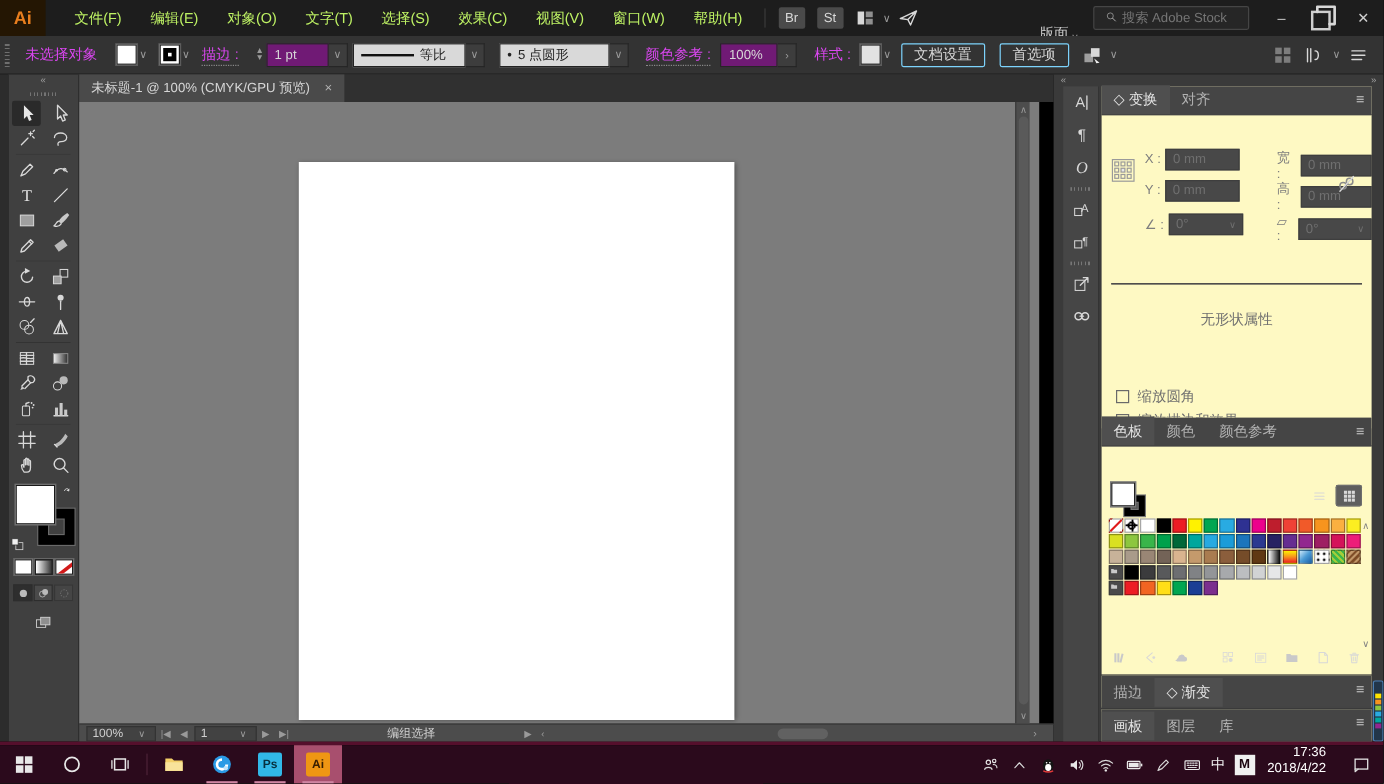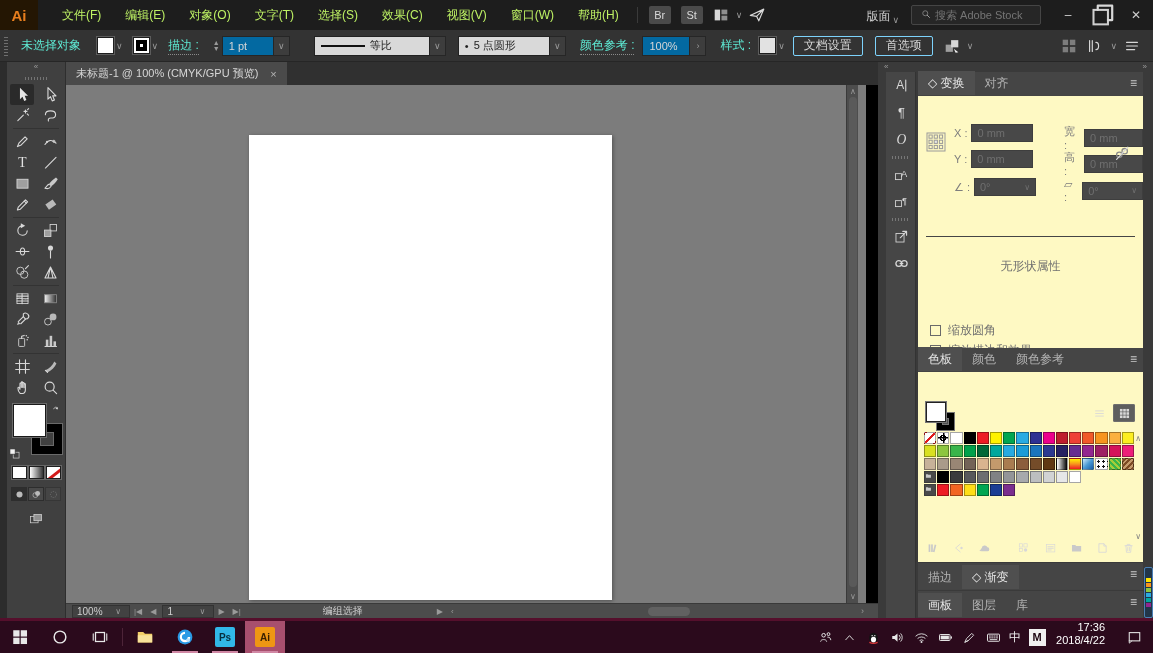--- a/index.html
+++ b/index.html
@@ -12,35 +12,35 @@
   
   .titlebar { position:absolute; left:0; top:0; width:1153px; height:30px; background:#1d1d1d; display:flex; align-items:center; }
   .ai-logo { width:38px; height:30px; display:flex; align-items:center; justify-content:center; background:#241603; color:#e87e1e; font-weight:bold; font-size:15px; }
   .menus { display:flex; margin-left:12px; }
   .menu-item { padding:0 12px; line-height:30px; color:#bef264; font-size:12px; cursor:default; }
   .tb-sep { width:1px; height:16px; background:#3a3a3a; margin:0 6px; }
   .mini-btn { min-width:22px; height:18px; background:#4a4a4a; border-radius:2px; color:#d9d9d9; font-size:11px; display:flex; align-items:center; justify-content:center; margin:0 5px; padding:0 3px; }
   .tb-icon { width:18px; height:18px; margin:0 4px; }
   .chev { color:#9a9a9a; font-size:9px; margin:0 2px; }
   .layout-dd { margin-left:auto; display:flex; align-items:flex-end; color:#cfcfcf; }
-  .search-box { width:130px; height:20px; background:#262626; border:1px solid #454545; border-radius:2px; display:flex; align-items:center; padding:0 5px; margin:0 10px; }
+  .search-box { width:130px; height:20px; background:#262626; border:1px solid #454545; border-radius:2px; display:flex; align-items:center; padding:0 5px; margin:12px 10px; }
   .search-box input { background:transparent; border:none; outline:none; color:#8a8a8a; font-size:11px; width:100px; font-family:inherit; }
   .win-btn { width:34px; height:30px; display:flex; align-items:center; justify-content:center; color:#cfcfcf; }
 
   
   .controlbar { position:absolute; left:0; top:30px; width:1153px; height:32px; background:#333333; border-bottom:1px solid #262626; display:flex; align-items:center; }
   .grip-v { width:4px; height:20px; margin:0 5px 0 4px; background:repeating-linear-gradient(0deg,#6f6f6f 0 1px,transparent 1px 3px); }
-  .cb-text { color:#5eead4; margin:0 8px; white-space:nowrap; }
+  .cb-text { color:#d946ef; margin:0 8px; white-space:nowrap; }
   .cb-link { border-bottom:1px dotted #8a8a8a; }
   .swatch-ctl { width:17px; height:17px; border:1px solid #1e1e1e; box-shadow:0 0 0 1px #5c5c5c; margin-left:8px; }
   .swatch-fill { background:#fff; }
   .swatch-stroke { background:#fff; position:relative; }
   .swatch-stroke::after { content:""; position:absolute; inset:2px; border:4px solid #000; }
   .stepper { display:flex; flex-direction:column; color:#9a9a9a; font-size:7px; line-height:6px; margin:0 2px 0 6px; }
-  .field { height:20px; background:#0369a1; border:1px solid #262626; color:#d6d6d6; display:flex; align-items:center; padding:0 6px; font-size:11px; }
+  .field { height:20px; background:#701a75; border:1px solid #262626; color:#d6d6d6; display:flex; align-items:center; padding:0 6px; font-size:11px; }
   .lightbox { height:20px; background:#d9d9d9; color:#222; border:1px solid #222; display:flex; align-items:center; padding:0 6px; font-size:11px; gap:5px; }
   .dd-btn { width:16px; height:20px; background:#3d3d3d; border:1px solid #262626; border-left:none; color:#9a9a9a; font-size:9px; display:flex; align-items:center; justify-content:center; }
   .cb-button { height:20px; border:1px solid #7dd3fc; border-radius:2px; color:#d6d6d6; display:flex; align-items:center; padding:0 10px; margin:0 6px; font-size:12px; }
   .line-sample { width:44px; height:2px; background:#111; }
   .cb-right { margin-left:auto; display:flex; align-items:center; margin-right:8px; }
 
   
   .left-edge { position:absolute; left:0; top:62px; width:7px; height:556px; background:#2c2c2c; }
   .toolbar { position:absolute; left:7px; top:62px; width:59px; height:556px; background:#404040; border-right:1px solid #2e2e2e; }
   .toolbar .grip-h { width:22px; height:3px; margin:6px auto 4px; background:repeating-linear-gradient(90deg,#747474 0 1px,transparent 1px 3px); }
@@ -222,21 +222,21 @@
     <span class="chev">∨</span>
     <div class="swatch-ctl swatch-stroke"></div>
     <span class="chev">∨</span>
     <span class="cb-text cb-link">描边 :</span>
     <div class="stepper">
         <span>▲</span>
         <span>▼</span>
       </div>
     <div class="field" style="width:52px">1 pt</div>
     <div class="dd-btn">∨</div>
-    <div class="lightbox" style="margin-left:24px;width:116px">
+    <div class="lightbox" style="margin-left:4px;width:94px">
       <div class="line-sample"></div>
       <span>等比</span>
     </div>
     <div class="dd-btn">∨</div>
     <div class="lightbox" style="margin-left:12px;width:92px">
       <span>•</span>
       <span>5 点圆形</span>
     </div>
     <div class="dd-btn">∨</div>
     <span class="cb-text cb-link" style="margin-left:14px">颜色参考 :</span>

